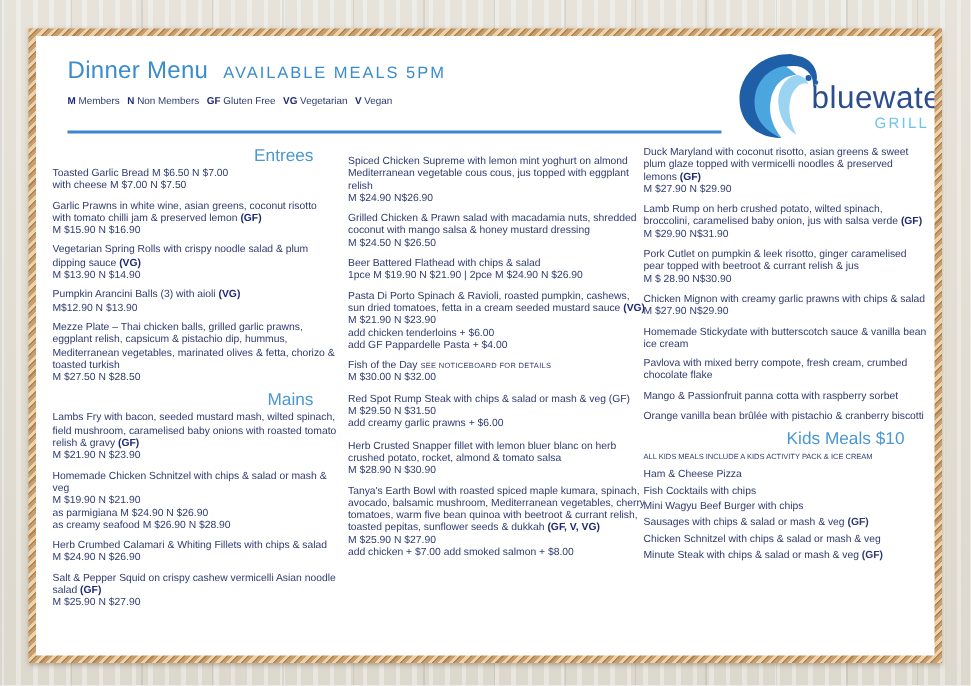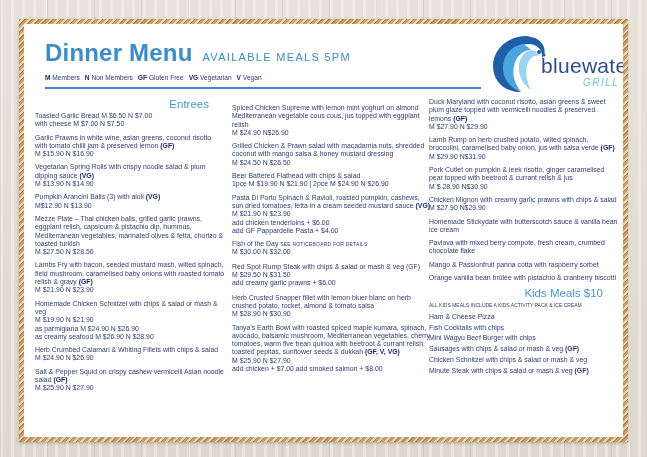--- a/index.html
+++ b/index.html
@@ -19,28 +19,28 @@
       repeating-linear-gradient(135deg, #c79e6c 0 2px, #e9d2ac 2px 4px, #b38451 4px 5px) border-box;
     box-shadow: 0 1px 3px rgba(80,60,30,0.35);
   }
   .panel {
     position:absolute; left:24px; top:24px; width:599px; height:413px;
     background:#ffffff; overflow:hidden;
     color:#2c3a6e;
   }
   .header { position:absolute; left:21px; top:15px; }
   .title-row { display:flex; align-items:baseline; gap:10px; }
-  .title { font-size:24px; color:#3b8ccb; font-weight:bold; letter-spacing:0.2px; }
+  .title { font-size:16px; color:#3b8ccb; font-weight:normal; letter-spacing:0.2px; }
   .subtitle { font-size:11px; color:#3b8ccb; letter-spacing:1.3px; }
   .legend { margin-top:7px; font-size:6.6px; color:#2c3a6e; display:flex; gap:5px; }
   .legend b { color:#1e2a78; }
   .rule { position:absolute; left:21px; top:63px; width:436px; height:2px; background:#3b86cc; }
   .logo { position:absolute; left:463px; top:6px; width:130px; height:68px; }
   .logo-text { position:absolute; left:54px; top:24px; font-size:21px; color:#2c4e8e; letter-spacing:0.3px; }
-  .logo-sub { position:absolute; left:96px; top:47px; font-size:10px; color:#6cc3ea; letter-spacing:1.5px;font-style:italic; }
+  .logo-sub { position:absolute; left:96px; top:47px; font-size:10px; color:#6cc3ea; letter-spacing:1.5px; }
 
   .col { position:absolute; top:72px; font-size:6.9px; line-height:8.3px; color:#2f3b6f; }
   .col1 { left:11px; width:190px; }
   .col2 { left:208px; width:200px; top:80px; }
   .col3 { left:405px; width:190px; top:74px; }
   .sec { font-size:11.5px; color:#4a98cf; line-height:13px; margin:2px 16px 1px;text-align:right; }
   .item { margin-bottom:5px; }
   .price b, .item b { color:#1e2a78; font-weight:bold; }
   .note { font-size:5px; letter-spacing:0.2px; color:#2f3b6f; }
   .tiny { font-size:5px; color:#2f3b6f; margin-bottom:3px; }
@@ -96,20 +96,21 @@
     </div>
     <div class="item">
       <span>Pumpkin Arancini Balls (3) with aioli</span> <b>(VG)</b><br>
       <span class="price">M$12.90  N $13.90</span>
     </div>
     <div class="item">
       <span>Mezze Plate – Thai chicken balls, grilled garlic prawns, eggplant relish, capsicum &amp; pistachio dip, hummus, Mediterranean vegetables, marinated olives &amp; fetta, chorizo &amp; toasted turkish</span><br>
       <span class="price">M $27.50  N $28.50</span>
     </div>
 
+    <div class="sec">Mains</div>
     <div class="item">
       <span>Lambs Fry with bacon, seeded mustard mash, wilted spinach, field mushroom, caramelised baby onions with roasted tomato relish &amp; gravy</span> <b>(GF)</b><br>
       <span class="price">M $21.90  N $23.90</span>
     </div>
     <div class="item">
       <span>Homemade Chicken Schnitzel with chips &amp; salad or mash &amp; veg</span><br>
       <span class="price">M $19.90  N $21.90</span><br>
       <span>as parmigiana  M $24.90  N $26.90</span><br>
       <span>as creamy seafood  M $26.90  N $28.90</span>
     </div>

